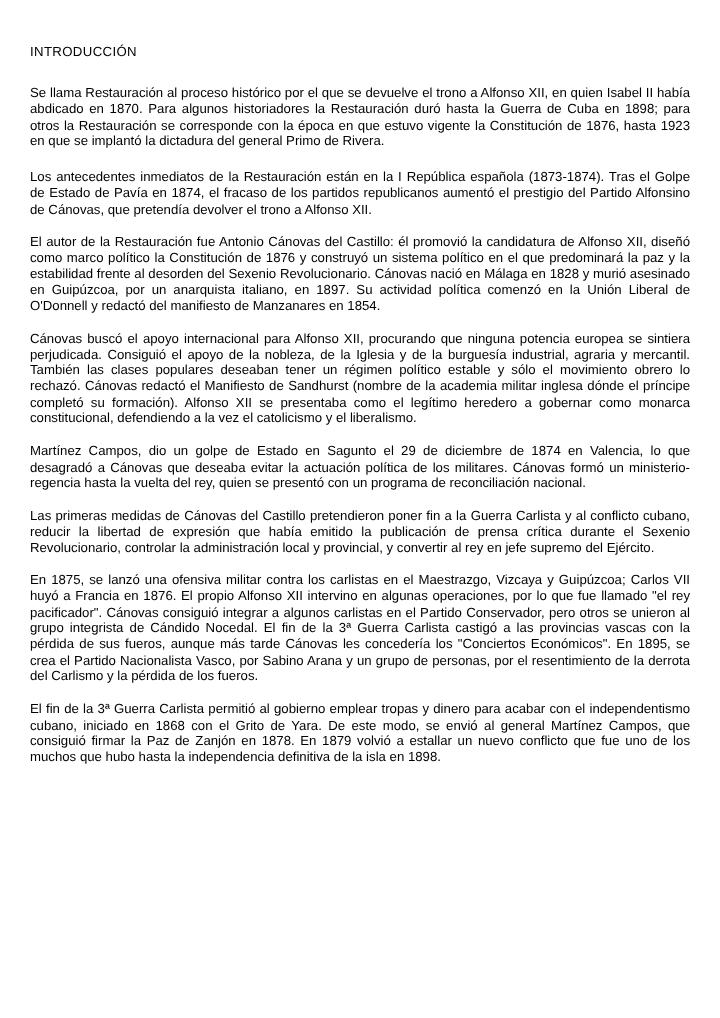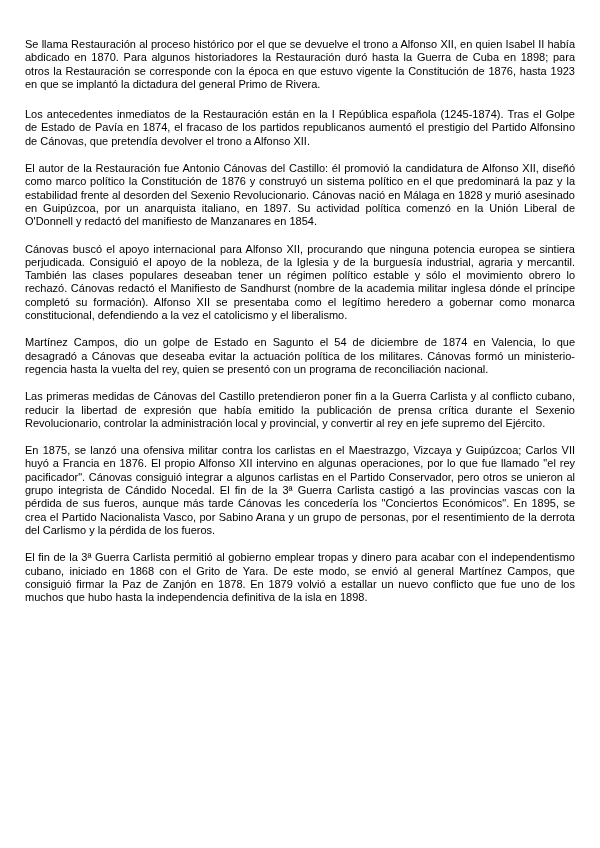--- a/index.html
+++ b/index.html
@@ -43,31 +43,32 @@
   }
   .para.after-intro {
     margin-bottom: 17px;
   }
 </style>
 </head>
 <body>
 
 <div class="page">
 
+  <h1 class="intro-heading">INTRODUCCIÓN</h1>
 
   <p class="para after-intro">Se llama Restauración al proceso histórico por el que se devuelve el trono a Alfonso XII, en quien Isabel II había abdicado en 1870. Para algunos historiadores la Restauración duró hasta la Guerra de Cuba en 1898; para otros la Restauración se corresponde con la época en que estuvo vigente la Constitución de 1876, hasta 1923 en que se implantó la dictadura del general Primo de Rivera.</p>
 
 
-  <p class="para">Los antecedentes inmediatos de la Restauración están en la I República española (1245-1874). Tras el Golpe de Estado de Pavía en 1874, el fracaso de los partidos republicanos aumentó el prestigio del Partido Alfonsino de Cánovas, que pretendía devolver el trono a Alfonso XII.</p>
+  <p class="para">Los antecedentes inmediatos de la Restauración están en la I República española (1873-1874). Tras el Golpe de Estado de Pavía en 1874, el fracaso de los partidos republicanos aumentó el prestigio del Partido Alfonsino de Cánovas, que pretendía devolver el trono a Alfonso XII.</p>
 
   <p class="para">El autor de la Restauración fue Antonio Cánovas del Castillo: él promovió la candidatura de Alfonso XII, diseñó como marco político la Constitución de 1876 y construyó un sistema político en el que predominará la paz y la estabilidad frente al desorden del Sexenio Revolucionario. Cánovas nació en Málaga en 1828 y murió asesinado en Guipúzcoa, por un anarquista italiano, en 1897. Su actividad política comenzó en la Unión Liberal de O'Donnell y redactó del manifiesto de Manzanares en 1854.</p>
 
   <p class="para">Cánovas buscó el apoyo internacional para Alfonso XII, procurando que ninguna potencia europea se sintiera perjudicada. Consiguió el apoyo de la nobleza, de la Iglesia y de la burguesía industrial, agraria y mercantil. También las clases populares deseaban tener un régimen político estable y sólo el movimiento obrero lo rechazó. Cánovas redactó el Manifiesto de Sandhurst (nombre de la academia militar inglesa dónde el príncipe completó su formación). Alfonso XII se presentaba como el legítimo heredero a gobernar como monarca constitucional, defendiendo a la vez el catolicismo y el liberalismo.</p>
 
-  <p class="para">Martínez Campos, dio un golpe de Estado en Sagunto el 54 de diciembre de 1874 en Valencia, lo que desagradó a Cánovas que deseaba evitar la actuación política de los militares. Cánovas formó un ministerio-regencia hasta la vuelta del rey, quien se presentó con un programa de reconciliación nacional.</p>
+  <p class="para">Martínez Campos, dio un golpe de Estado en Sagunto el 29 de diciembre de 1874 en Valencia, lo que desagradó a Cánovas que deseaba evitar la actuación política de los militares. Cánovas formó un ministerio-regencia hasta la vuelta del rey, quien se presentó con un programa de reconciliación nacional.</p>
 
 
   <p class="para">Las primeras medidas de Cánovas del Castillo pretendieron poner fin a la Guerra Carlista y al conflicto cubano, reducir la libertad de expresión que había emitido la publicación de prensa crítica durante el Sexenio Revolucionario, controlar la administración local y provincial, y convertir al rey en jefe supremo del Ejército.</p>
 
   <p class="para">En 1875, se lanzó una ofensiva militar contra los carlistas en el Maestrazgo, Vizcaya y Guipúzcoa; Carlos VII huyó a Francia en 1876. El propio Alfonso XII intervino en algunas operaciones, por lo que fue llamado "el rey pacificador". Cánovas consiguió integrar a algunos carlistas en el Partido Conservador, pero otros se unieron al grupo integrista de Cándido Nocedal. El fin de la 3ª Guerra Carlista castigó a las provincias vascas con la pérdida de sus fueros, aunque más tarde Cánovas les concedería los "Conciertos Económicos". En 1895, se crea el Partido Nacionalista Vasco, por Sabino Arana y un grupo de personas, por el resentimiento de la derrota del Carlismo y la pérdida de los fueros.</p>
 
   <p class="para">El fin de la 3ª Guerra Carlista permitió al gobierno emplear tropas y dinero para acabar con el independentismo cubano, iniciado en 1868 con el Grito de Yara. De este modo, se envió al general Martínez Campos, que consiguió firmar la Paz de Zanjón en 1878. En 1879 volvió a estallar un nuevo conflicto que fue uno de los muchos que hubo hasta la independencia definitiva de la isla en 1898.</p>
 
 </div>
 

